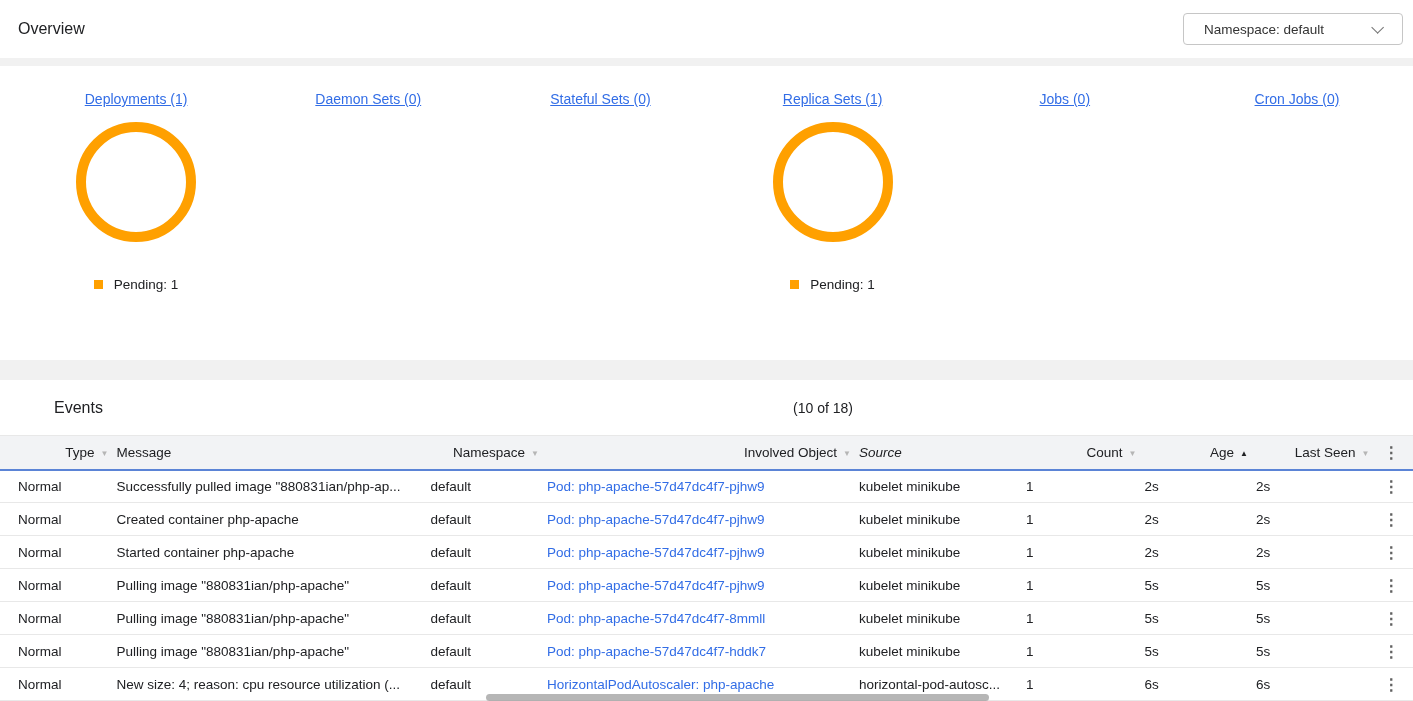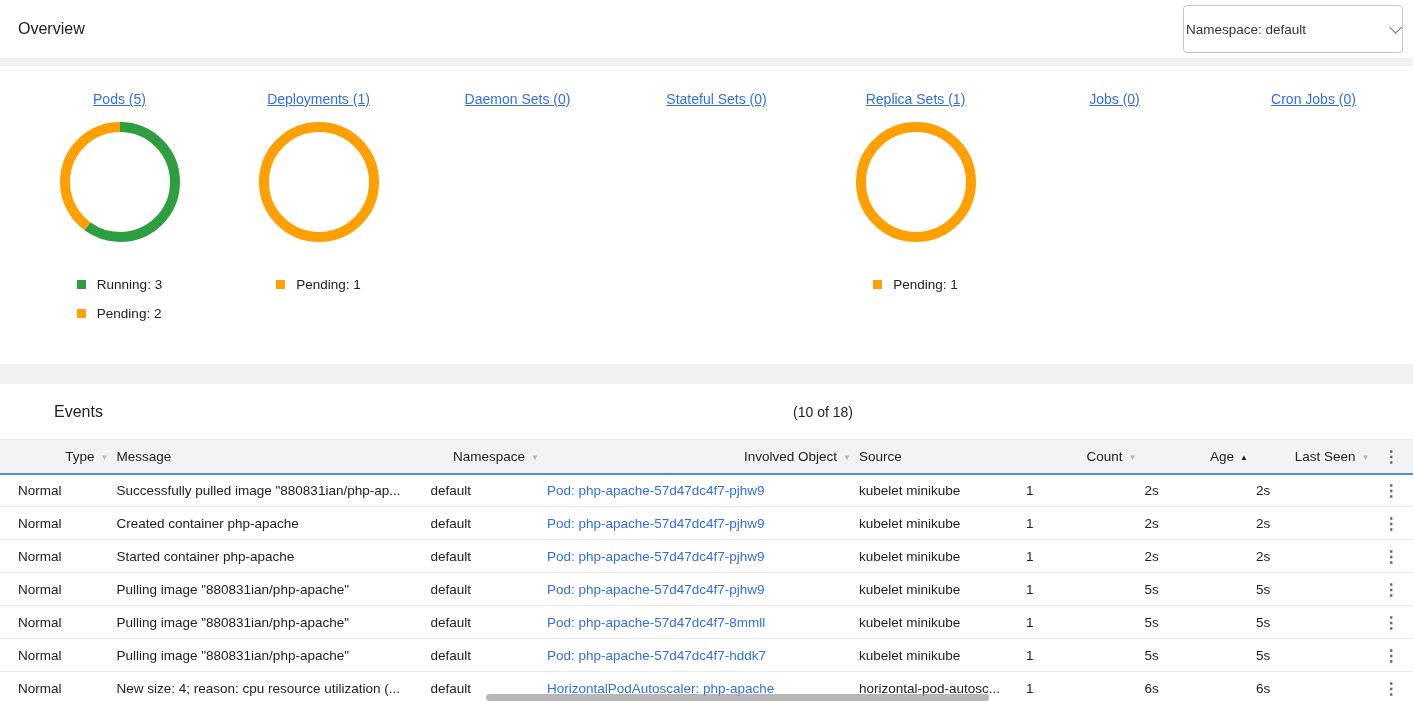--- a/index.html
+++ b/index.html
@@ -11,23 +11,23 @@
     position: relative;
   }
   
   .topbar {
     height: 58px; background: #fff;
     display: flex; align-items: center; justify-content: space-between;
     padding: 0 10px 0 18px;
   }
   .page-title { font-size: 16px; color: #202124; }
   .ns-select {
-    width: 220px; height: 48px; border: 1px solid #c6c6c6; border-radius: 4px;
+    width: 220px; height: 32px; border: 1px solid #c6c6c6; border-radius: 4px;
     display: flex; align-items: center; justify-content: space-between;
-    padding: 0 2px; font-size: 13.5px; color: #333; background: #fff; cursor: pointer;
+    padding: 0 20px; font-size: 13.5px; color: #333; background: #fff; cursor: pointer;
   }
   .chev {
     width: 9px; height: 9px; border-right: 1.5px solid #757575; border-bottom: 1.5px solid #757575;
     transform: rotate(45deg) translateY(-3px); margin-right: 2px;
   }
   
   .charts-card {
     margin-top: 8px; background: #fff; padding: 24px 0 36px 20px;
     display: flex; min-height: 294px;
   }
@@ -72,30 +72,20 @@
 
 <div class="topbar">
   <span class="page-title">Overview</span>
   <div class="ns-select">
     <span>Namespace: default</span>
     <span class="chev"></span>
   </div>
 </div>
 
 <div class="charts-card" id="workloads">
-    <div class="wl-col"><a class="wl-title">Pods (5)</a><div class="wl-chart"><svg width="120" height="120" viewBox="0 0 120 120">
-          <circle cx="60" cy="60" r="55" fill="none" stroke="#2e9e41" stroke-width="10" stroke-dasharray="207.34511513692635 138.2300767579509" stroke-dashoffset="0" transform="rotate(-90 60 60)"></circle>
-          <circle cx="60" cy="60" r="55" fill="none" stroke="#ffa000" stroke-width="10" stroke-dasharray="138.2300767579509 207.34511513692635" stroke-dashoffset="-207.34511513692635" transform="rotate(-90 60 60)"></circle>
-        </svg></div><div class="wl-legend"><div class="legend-row">
-          <span class="swatch" style="background:#2e9e41"></span>
-          <span>Running: 3</span>
-        </div><div class="legend-row">
-          <span class="swatch" style="background:#ffa000"></span>
-          <span>Pending: 2</span>
-        </div></div></div>
     <div class="wl-col"><a class="wl-title">Deployments (1)</a><div class="wl-chart"><svg width="120" height="120" viewBox="0 0 120 120">
           <circle cx="60" cy="60" r="55" fill="none" stroke="#ffa000" stroke-width="10" stroke-dasharray="345.57519189487726 0" stroke-dashoffset="0" transform="rotate(-90 60 60)"></circle>
         </svg></div><div class="wl-legend"><div class="legend-row">
           <span class="swatch" style="background:#ffa000"></span>
           <span>Pending: 1</span>
         </div></div></div>
     <div class="wl-col"><a class="wl-title">Daemon Sets (0)</a></div>
     <div class="wl-col"><a class="wl-title">Stateful Sets (0)</a></div>
     <div class="wl-col"><a class="wl-title">Replica Sets (1)</a><div class="wl-chart"><svg width="120" height="120" viewBox="0 0 120 120">
           <circle cx="60" cy="60" r="55" fill="none" stroke="#ffa000" stroke-width="10" stroke-dasharray="345.57519189487726 0" stroke-dashoffset="0" transform="rotate(-90 60 60)"></circle>
@@ -112,21 +102,21 @@
     <span class="events-title">Events</span>
     <span class="events-count">(10 of 18)</span>
   </div>
   <table>
     <thead>
       <tr id="thead-row">
           <th class="col-first sortable" style="width: 115px;"><span>Type</span><span class="sort-arrow">▼</span></th>
           <th style="width: 310px;"><span>Message</span></th>
           <th class="sortable" style="width: 115px;"><span>Namespace</span><span class="sort-arrow">▼</span></th>
           <th class="sortable" style="width: 308px;"><span>Involved Object</span><span class="sort-arrow">▼</span></th>
-          <th style="width: 165px;"><span>Source</span></th>
+          <th style="width: 165px; font-style: italic;"><span>Source</span></th>
           <th class="sortable" style="width: 117px;"><span>Count</span><span class="sort-arrow">▼</span></th>
           <th class="sortable" style="width: 110px;"><span>Age</span><span class="sort-arrow sorted">▲</span></th>
           <th class="sortable" style="width: 120px;"><span>Last Seen</span><span class="sort-arrow">▼</span></th>
           <th class="c-menu" style="width: 35px;"><span class="kebab">⋮</span></th>
         </tr>
     </thead>
     <tbody id="tbody">
         <tr>
           <td class="col-first">Normal</td>
           <td>Successfully pulled image "880831ian/php-ap...</td>

